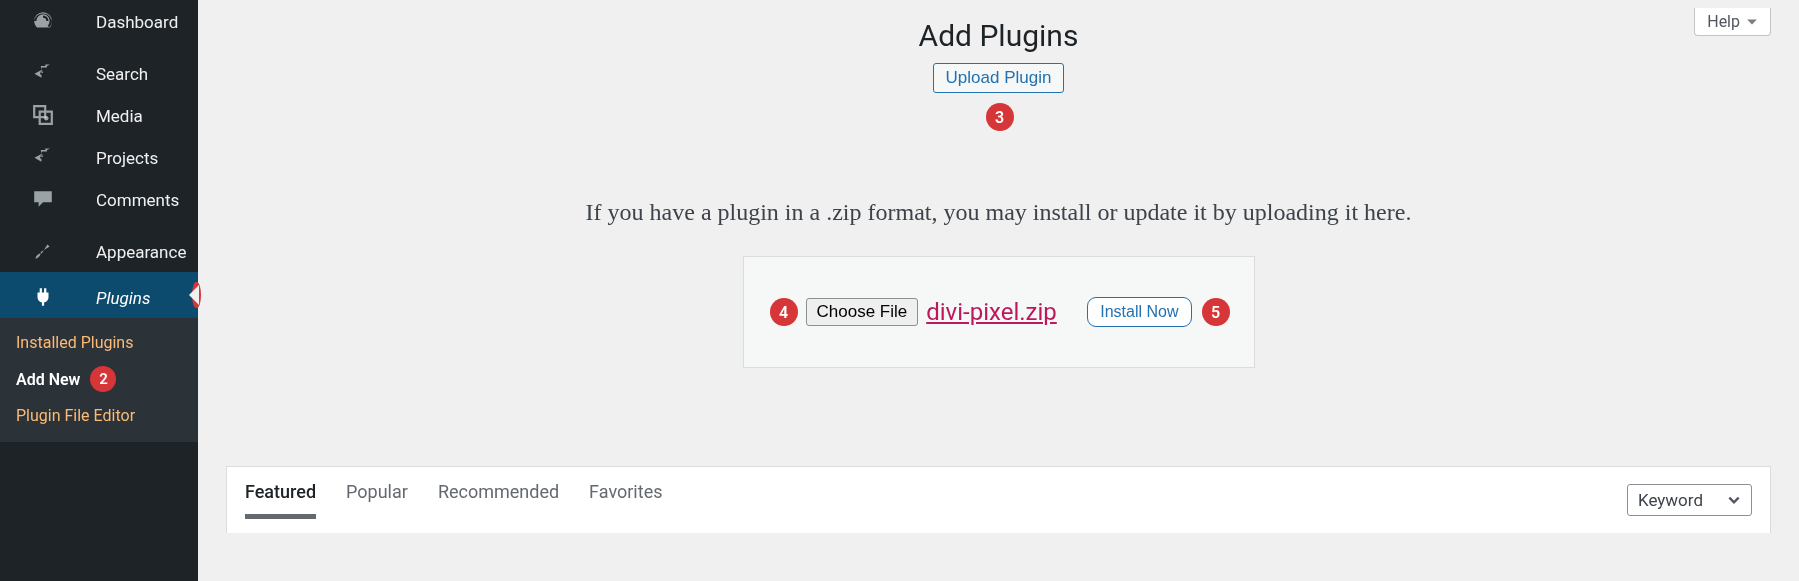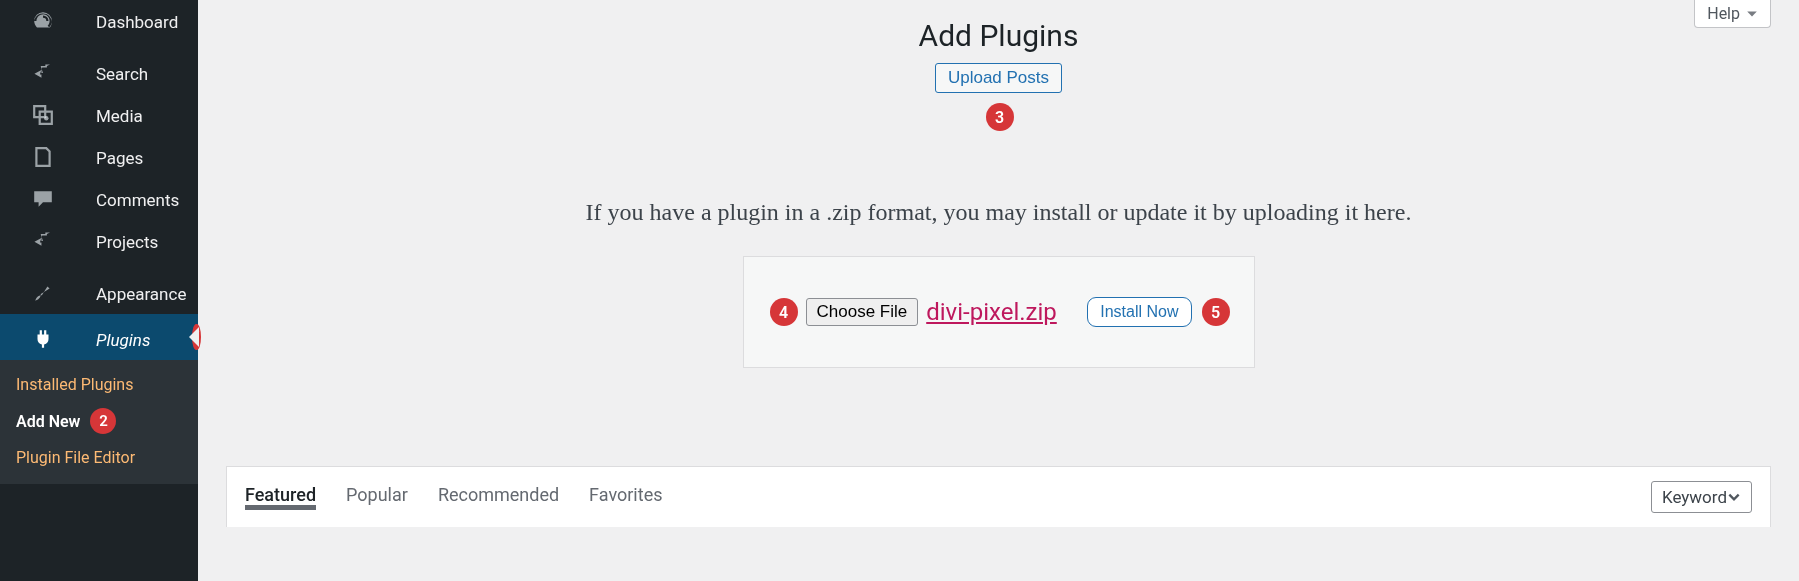--- a/index.html
+++ b/index.html
@@ -79,21 +79,21 @@
   }
 
   
   .main {
     flex: 1;
     position: relative;
     padding: 0 28px 0 28px;
   }
   .help-tab {
     position: absolute;
-    top: 0; right: 28px;
+    top: 8px; right: 28px;
     border: 1px solid #c3c4c7;
     border-top: none;
     background: #fff;
     padding: 4px 12px;
     font-size: 16px;
     color: #50575e;
     display: flex; align-items: center; gap: 6px;
     cursor: pointer;
     border-radius: 0 0 4px 4px;
   }
@@ -186,36 +186,36 @@
     border-bottom: none;
   }
   .tabs {
     display: flex;
     gap: 30px;
   }
   .tab {
     font-size: 18px;
     color: #646970;
     cursor: pointer;
-    padding-bottom: 0;
+    padding-bottom: 12px;
   }
   .tab.current {
     color: #1d2327;
     border-bottom: 5px solid #646970;
     font-weight: 500;
   }
   .search-group {
     display: flex; gap: 10px; align-items: center;
   }
   .keyword-select {
     border: 1px solid #8c8f94;
     background: #fff;
     padding: 5px 10px;
     font-size: 17px;
-    display: flex; align-items: center; gap: 0;
+    display: flex; align-items: center; gap: 24px;
     cursor: pointer;
     border-radius: 3px;
   }
   .keyword-select svg { width: 14px; height: 14px; fill: #50575e; stroke: #50575e; }
   .search-input {
     border: 1px solid #8c8f94;
     padding: 6px 10px;
     font-size: 17px;
     width: 346px;
     border-radius: 3px;
@@ -253,40 +253,32 @@
           <svg viewBox="0 0 20 20">
             <path d="M2 2h10v10H2z M7 7h11v11H7z" fill="none" stroke="currentColor" stroke-width="2"></path>
             <circle cx="13" cy="13" r="2"></circle>
           </svg>
         </span>
       <span>Media</span>
     </div>
     <div class="menu-item">
       <span class="icon">
           <svg viewBox="0 0 20 20">
-            <path d="M4 2h9l3 3v13H4z" fill="none" stroke="currentColor" stroke-width="2"></path>
-          </svg>
-        </span>
-      <span>Pages</span>
+            <path d="M8 3l1 1-3 3 3 6 1-1 2 2-7 2 2-7 2 2 1-1-6-3 3-3-1-1 3-3z" transform="rotate(45 10 10)"></path>
+          </svg>
+        </span>
+      <span>Projects</span>
     </div>
     <div class="menu-item">
       <span class="icon">
           <svg viewBox="0 0 20 20">
             <path d="M2 3h16v10H10l-4 4v-4H2z"></path>
           </svg>
         </span>
       <span>Comments</span>
-    </div>
-    <div class="menu-item">
-      <span class="icon">
-          <svg viewBox="0 0 20 20">
-            <path d="M8 3l1 1-3 3 3 6 1-1 2 2-7 2 2-7 2 2 1-1-6-3 3-3-1-1 3-3z" transform="rotate(45 10 10)"></path>
-          </svg>
-        </span>
-      <span>Projects</span>
     </div>
     <div class="menu-sep"></div>
     <div class="menu-item">
       <span class="icon">
           <svg viewBox="0 0 20 20">
             <path d="M3 17c1-4 4-5 6-5l5-8 2 2-8 5c0 2-1 5-5 6z"></path>
           </svg>
         </span>
       <span>Appearance</span>
     </div>
@@ -316,21 +308,21 @@
   <div class="main">
     <div class="help-tab">
       <span>Help</span>
       <svg viewBox="0 0 10 10">
           <path d="M1 3l4 4 4-4z"></path>
         </svg>
     </div>
 
     <div class="page-title-row">
       <h1 class="page-title">Add Plugins</h1>
-      <button class="upload-btn">Upload Posts</button>
+      <button class="upload-btn">Upload Plugin</button>
       <span class="step-badge">3</span>
     </div>
 
     <div class="upload-desc">If you have a plugin in a .zip format, you may install or update it by uploading it here.</div>
 
     <div class="upload-box">
       <div class="file-group">
         <span class="step-badge">4</span>
         <button class="choose-file">Choose File</button>
         <span class="filename">divi-pixel.zip</span>

